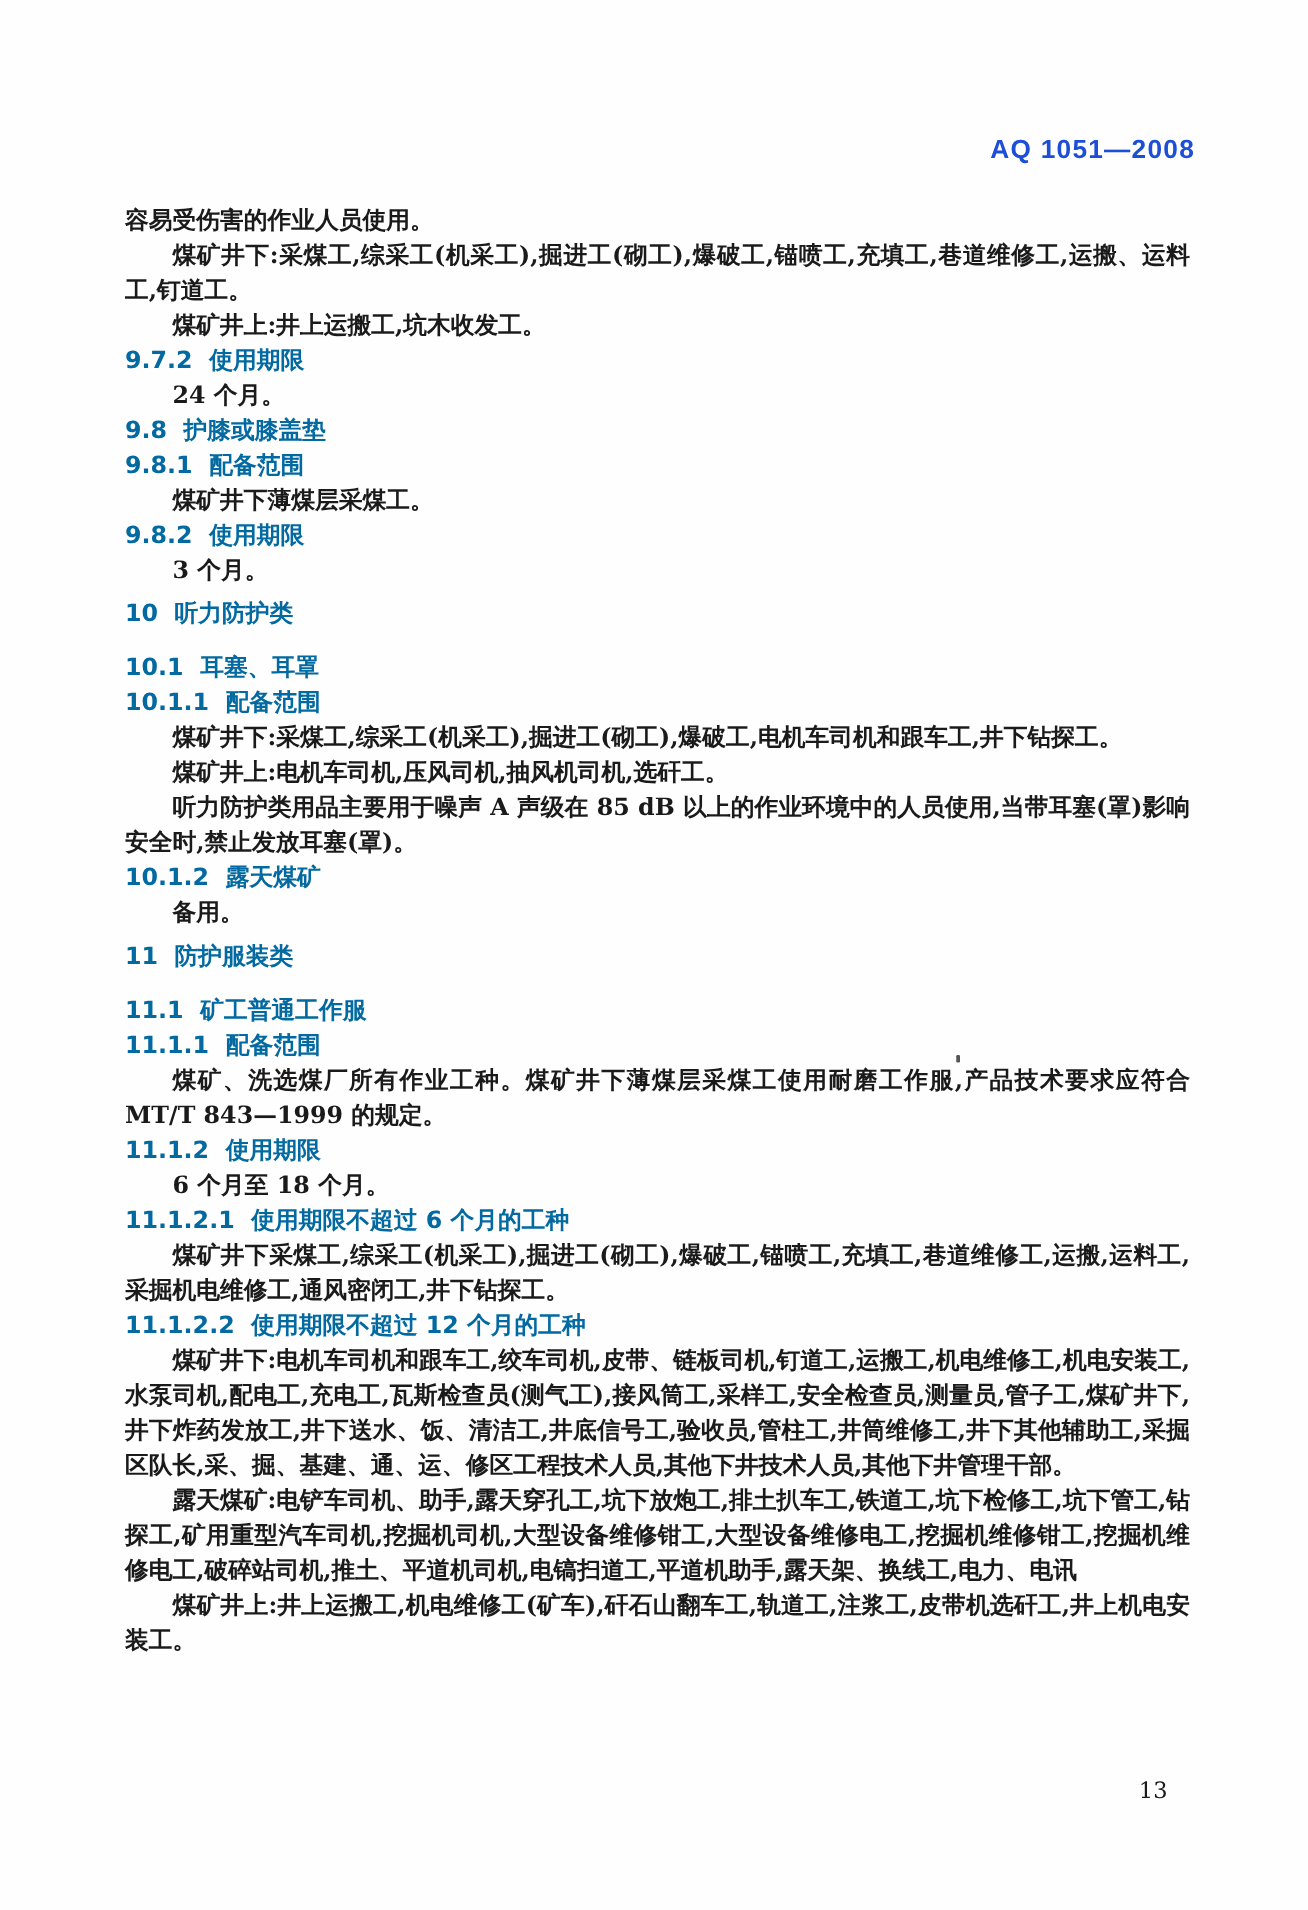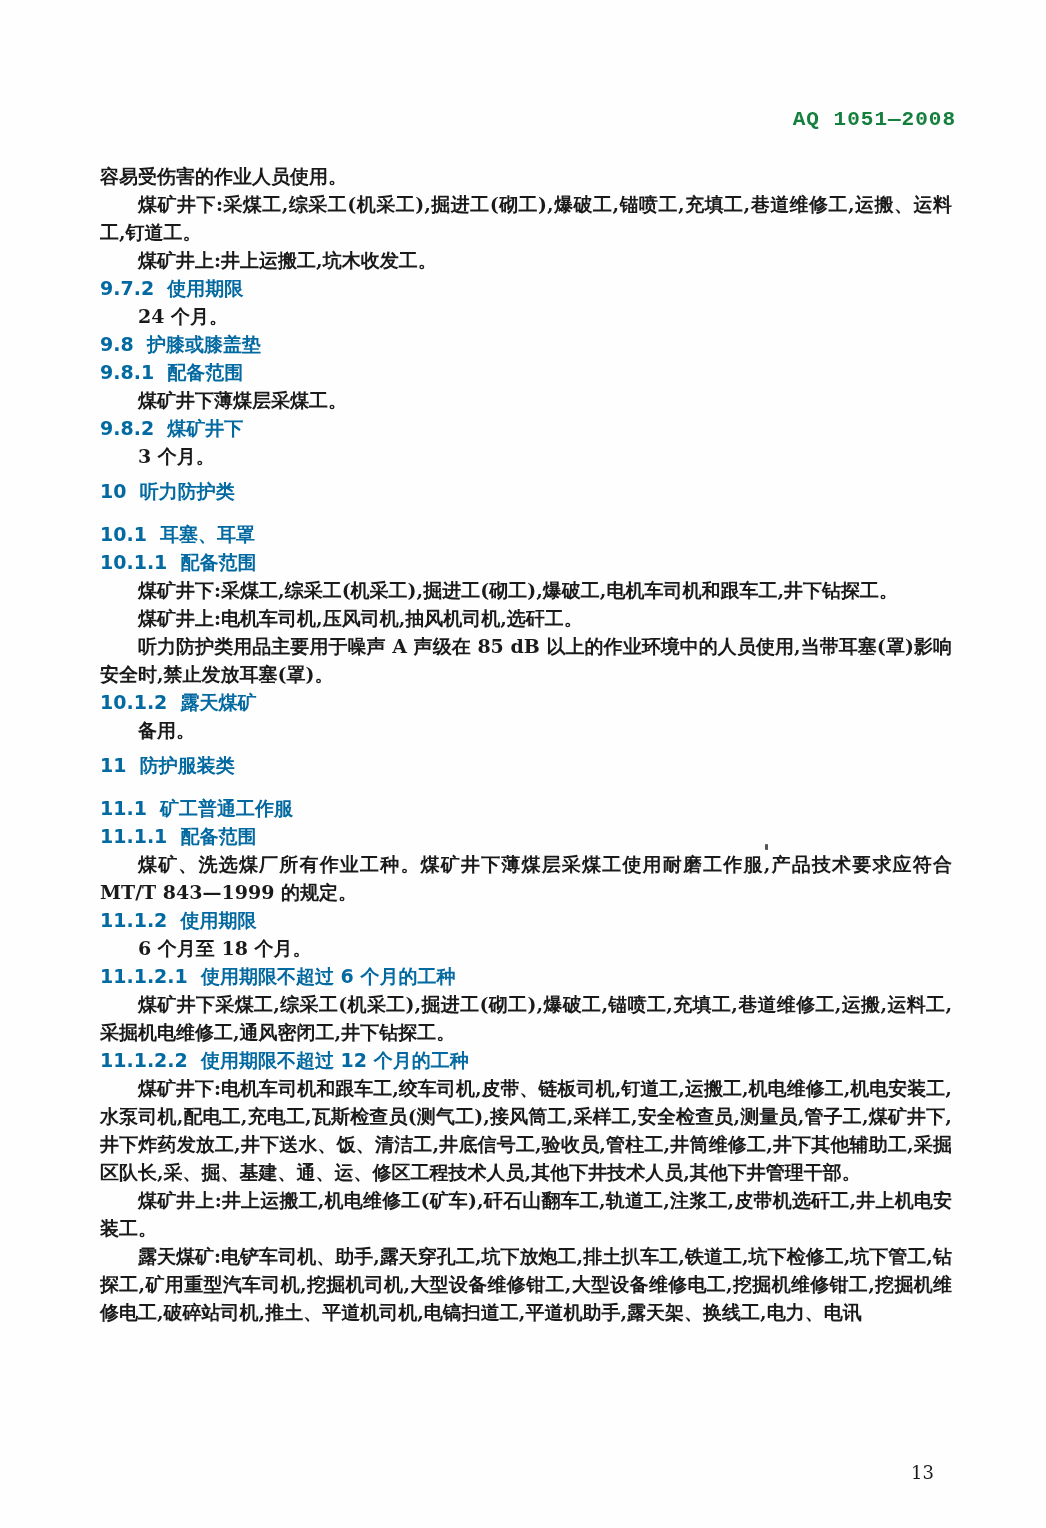--- a/index.html
+++ b/index.html
@@ -6,23 +6,23 @@
   .page {
     position:relative;
     width:1046px; height:1528px;
     background:#fefefe;
     color:#1a1a1a;
     font-family:"DejaVu Serif","Liberation Serif",serif;
     overflow:hidden;
   }
   .std-header {
     position:absolute; top:108px; right:90px;
-    font-family:Liberation Mono, monospace;
+    font-family:Liberation Sans, sans-serif;
     font-weight:700; font-size:21px; letter-spacing:1px;
-    color:#15803d;
+    color:#1d4ed8;
   }
   .content {
     position:absolute; left:100px; top:162px; width:852px;
     font-size:19px; line-height:28px;
   }
   .para {
     margin:0;
     text-align:justify;
     text-align-last:left;
     font-weight:bold;
@@ -30,21 +30,21 @@
   .para.ind { text-indent:2em; }
   .hd {
     margin:0;
     font-family:"DejaVu Sans","Liberation Sans",sans-serif;
     font-weight:700; font-size:19px; color:#0369a1;
     white-space:pre-wrap;
   }
   .hd.chapter { margin:7px 0 15px 0; }
   .page-number {
     position:absolute; top:1422px; right:112px;
-    font-size:18px; color:#1a1a1a;margin-top:40px;
+    font-size:18px; color:#1a1a1a;
   }
   .artifact {
     position:absolute; left:765px; top:844px;
     width:3px; height:6px; background:#555; border-radius:1px;
   }
 </style>
 </head>
 <body>
 
 <div class="page">
@@ -53,41 +53,41 @@
 
   <div class="content">
     <p class="para">容易受伤害的作业人员使用。</p>
     <p class="para ind">煤矿井下:采煤工,综采工(机采工),掘进工(砌工),爆破工,锚喷工,充填工,巷道维修工,运搬、运料工,钉道工。</p>
     <p class="para ind">煤矿井上:井上运搬工,坑木收发工。</p>
     <h4 class="hd">9.7.2  使用期限</h4>
     <p class="para ind">24 个月。</p>
     <h4 class="hd">9.8  护膝或膝盖垫</h4>
     <h4 class="hd">9.8.1  配备范围</h4>
     <p class="para ind">煤矿井下薄煤层采煤工。</p>
-    <h4 class="hd">9.8.2  煤矿井下</h4>
+    <h4 class="hd">9.8.2  使用期限</h4>
     <p class="para ind">3 个月。</p>
     <h3 class="hd chapter">10  听力防护类</h3>
     <h4 class="hd">10.1  耳塞、耳罩</h4>
     <h4 class="hd">10.1.1  配备范围</h4>
     <p class="para ind">煤矿井下:采煤工,综采工(机采工),掘进工(砌工),爆破工,电机车司机和跟车工,井下钻探工。</p>
     <p class="para ind">煤矿井上:电机车司机,压风司机,抽风机司机,选矸工。</p>
     <p class="para ind">听力防护类用品主要用于噪声 A 声级在 85 dB 以上的作业环境中的人员使用,当带耳塞(罩)影响安全时,禁止发放耳塞(罩)。</p>
     <h4 class="hd">10.1.2  露天煤矿</h4>
     <p class="para ind">备用。</p>
     <h3 class="hd chapter">11  防护服装类</h3>
     <h4 class="hd">11.1  矿工普通工作服</h4>
     <h4 class="hd">11.1.1  配备范围</h4>
     <p class="para ind">煤矿、洗选煤厂所有作业工种。煤矿井下薄煤层采煤工使用耐磨工作服,产品技术要求应符合 MT/T 843—1999 的规定。</p>
     <h4 class="hd">11.1.2  使用期限</h4>
     <p class="para ind">6 个月至 18 个月。</p>
     <h4 class="hd">11.1.2.1  使用期限不超过 6 个月的工种</h4>
     <p class="para ind">煤矿井下采煤工,综采工(机采工),掘进工(砌工),爆破工,锚喷工,充填工,巷道维修工,运搬,运料工,采掘机电维修工,通风密闭工,井下钻探工。</p>
     <h4 class="hd">11.1.2.2  使用期限不超过 12 个月的工种</h4>
     <p class="para ind">煤矿井下:电机车司机和跟车工,绞车司机,皮带、链板司机,钉道工,运搬工,机电维修工,机电安装工,水泵司机,配电工,充电工,瓦斯检查员(测气工),接风筒工,采样工,安全检查员,测量员,管子工,煤矿井下,井下炸药发放工,井下送水、饭、清洁工,井底信号工,验收员,管柱工,井筒维修工,井下其他辅助工,采掘区队长,采、掘、基建、通、运、修区工程技术人员,其他下井技术人员,其他下井管理干部。</p>
+    <p class="para ind">露天煤矿:电铲车司机、助手,露天穿孔工,坑下放炮工,排土扒车工,铁道工,坑下检修工,坑下管工,钻探工,矿用重型汽车司机,挖掘机司机,大型设备维修钳工,大型设备维修电工,挖掘机维修钳工,挖掘机维修电工,破碎站司机,推土、平道机司机,电镐扫道工,平道机助手,露天架、换线工,电力、电讯</p>
     <p class="para ind">煤矿井上:井上运搬工,机电维修工(矿车),矸石山翻车工,轨道工,注浆工,皮带机选矸工,井上机电安装工。</p>
-    <p class="para ind">露天煤矿:电铲车司机、助手,露天穿孔工,坑下放炮工,排土扒车工,铁道工,坑下检修工,坑下管工,钻探工,矿用重型汽车司机,挖掘机司机,大型设备维修钳工,大型设备维修电工,挖掘机维修钳工,挖掘机维修电工,破碎站司机,推土、平道机司机,电镐扫道工,平道机助手,露天架、换线工,电力、电讯</p>
   </div>
 
   <span class="artifact"></span>
 
   <div class="page-number">13</div>
 
 </div>
 
 </body></html>

